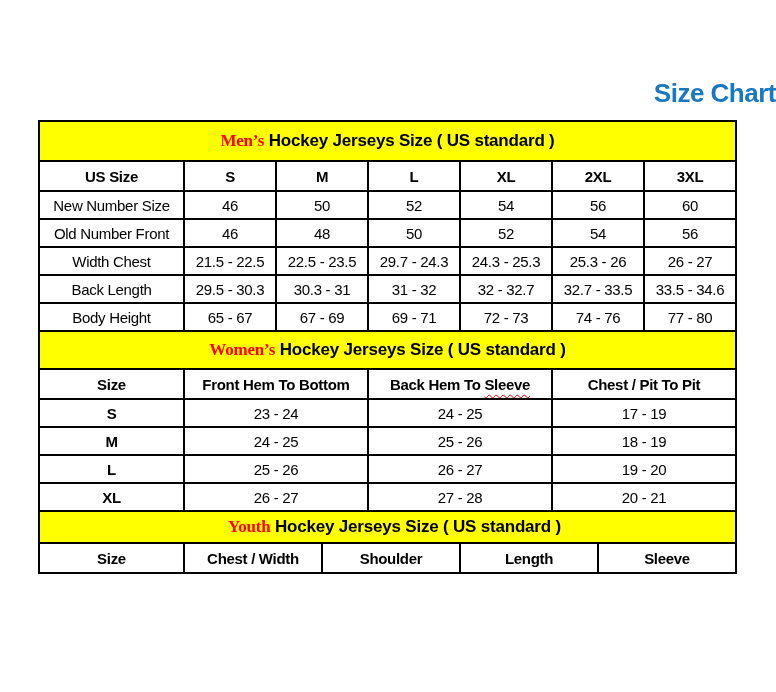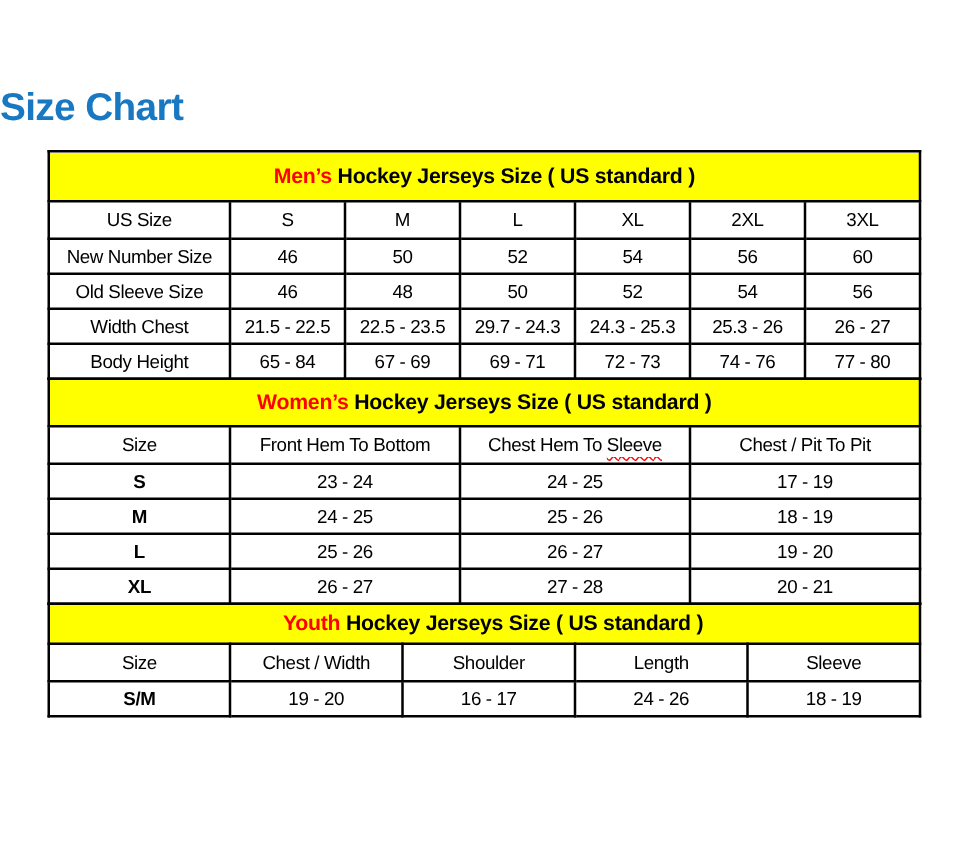--- a/index.html
+++ b/index.html
@@ -5,23 +5,23 @@
   html,body{margin:0;padding:0;background:#ffffff;}
   .page{
     position:relative;
     width:776px;height:692px;
     background:#ffffff;
     font-family:"Liberation Sans",sans-serif;
     overflow:hidden;
   }
   .title{
     margin:0;
-    position:absolute;top:68px;left:0;width:100%;
-    text-align:left;
-    font-size:31px;
+    position:absolute;top:78px;left:0;width:100%;
+    text-align:right;
+    font-size:26px;
     font-weight:bold;
     letter-spacing:-0.5px;
     color:#1878C2;
   }
   .tables{
     position:absolute;left:38px;top:120px;width:699px;
   }
   table.size-table{
     border-collapse:collapse;
     table-layout:fixed;
@@ -41,22 +41,22 @@
   }
   td.banner{
     background:#FFFF00;
     font-size:17px;
     font-weight:bold;
     letter-spacing:-0.2px;
   }
   .mens td.banner{height:38px;}
   .womens td.banner{height:36px;}
   .youth td.banner{height:30px;padding-left:16px;}
-  .banner .hl{color:#FF0000;}
-  tr.header-row th{font-weight:normal;height:28px;margin-top:10px;}
+  .banner .hl{color:#FF0000;font-family:Liberation Serif, serif;}
+  tr.header-row th{font-weight:bold;height:28px;margin-top:10px;}
   tr.data-row td{height:26px;}
   .mens td.row-label{font-weight:normal;text-align:center;}
   .womens td.row-label,.youth td.row-label{font-weight:bold;}
   col.c-label{width:145px;}
   .squiggle{
     text-decoration:underline;
     text-decoration-style:wavy;
     text-decoration-color:#FF0000;
     text-decoration-thickness:1px;
     text-underline-offset:4px;
@@ -95,40 +95,49 @@
           <tr class="data-row">
             <td class="row-label">New Number Size</td>
             <td>46</td>
             <td>50</td>
             <td>52</td>
             <td>54</td>
             <td>56</td>
             <td>60</td>
           </tr>
           <tr class="data-row">
-            <td class="row-label">Old Sleeve Size</td>
+            <td class="row-label">Old Number Front</td>
             <td>46</td>
             <td>48</td>
             <td>50</td>
             <td>52</td>
             <td>54</td>
             <td>56</td>
           </tr>
           <tr class="data-row">
             <td class="row-label">Width Chest</td>
             <td>21.5 - 22.5</td>
             <td>22.5 - 23.5</td>
             <td>29.7 - 24.3</td>
             <td>24.3 - 25.3</td>
             <td>25.3 - 26</td>
             <td>26 - 27</td>
           </tr>
           <tr class="data-row">
+            <td class="row-label">Back Length</td>
+            <td>29.5 - 30.3</td>
+            <td>30.3 - 31</td>
+            <td>31 - 32</td>
+            <td>32 - 32.7</td>
+            <td>32.7 - 33.5</td>
+            <td>33.5 - 34.6</td>
+          </tr>
+          <tr class="data-row">
             <td class="row-label">Body Height</td>
-            <td>65 - 84</td>
+            <td>65 - 67</td>
             <td>67 - 69</td>
             <td>69 - 71</td>
             <td>72 - 73</td>
             <td>74 - 76</td>
             <td>77 - 80</td>
           </tr>
         </tbody>
     </table>
 
     <table class="size-table womens">
@@ -138,21 +147,21 @@
         </colgroup>
       <thead>
         <tr class="banner-row">
           <td class="banner" colspan="4"><span class="hl">Women’s</span><span> Hockey Jerseys Size ( US standard )</span></td>
         </tr>
       </thead>
       <tbody>
           <tr class="header-row">
             <th>Size</th>
             <th>Front Hem To Bottom</th>
-            <th><span>Chest Hem To </span><span class="squiggle">Sleeve</span></th>
+            <th><span>Back Hem To </span><span class="squiggle">Sleeve</span></th>
             <th>Chest / Pit To Pit</th>
           </tr>
           <tr class="data-row">
             <td class="row-label">S</td>
             <td>23 - 24</td>
             <td>24 - 25</td>
             <td>17 - 19</td>
           </tr>
           <tr class="data-row">
             <td class="row-label">M</td>
@@ -186,24 +195,17 @@
         </tr>
       </thead>
       <tbody>
           <tr class="header-row">
             <th>Size</th>
             <th>Chest / Width</th>
             <th>Shoulder</th>
             <th>Length</th>
             <th>Sleeve</th>
           </tr>
-          <tr class="data-row">
-            <td class="row-label">S/M</td>
-            <td>19 - 20</td>
-            <td>16 - 17</td>
-            <td>24 - 26</td>
-            <td>18 - 19</td>
-          </tr>
         </tbody>
     </table>
 
   </div>
 </div>
 
 </body></html>

